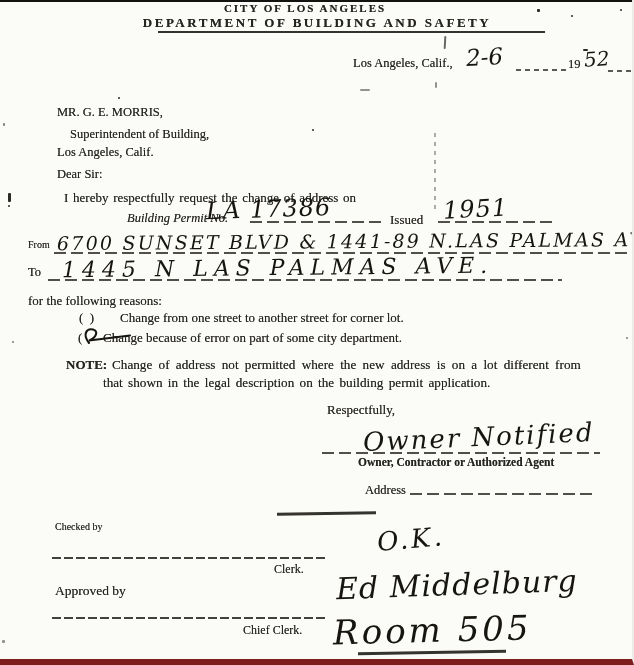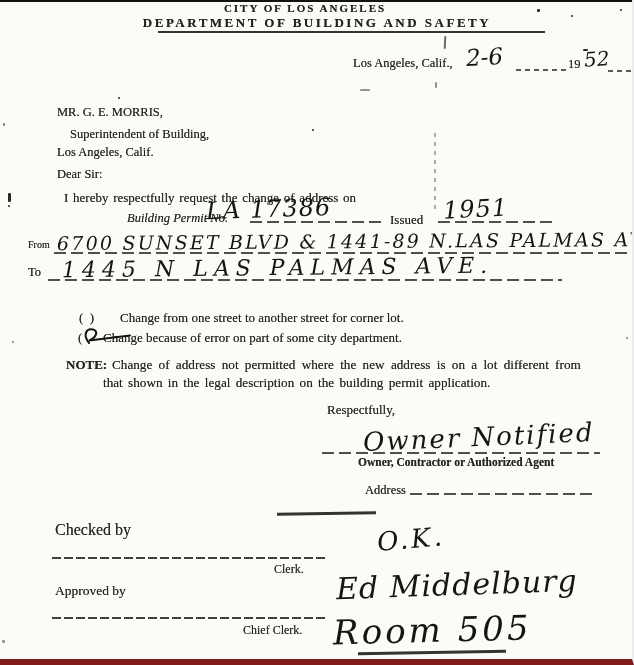--- a/index.html
+++ b/index.html
@@ -66,20 +66,21 @@
   <div class="hand" style="left:443px;top:197px;font-size:24px;letter-spacing:1px;transform:rotate(-3deg);">1951</div>
 
   <div class="print" style="left:28px;top:239px;font-size:10px;">From</div>
   <div class="dash-long" style="left:54px;top:252px;width:576px;"></div>
   <div class="hand" style="left:57px;top:232px;font-size:19px;letter-spacing:2.2px;transform:rotate(-0.4deg);">6700 SUNSET BLVD &amp; 1441-89 N.LAS PALMAS AVE,</div>
 
   <div class="print" style="left:28px;top:266px;font-size:12.5px;">To</div>
   <div class="dash-long" style="left:48px;top:279px;width:514px;"></div>
   <div class="hand" style="left:62px;top:257px;font-size:22px;letter-spacing:6px;transform:rotate(-0.6deg);">1445 N LAS PALMAS AVE.</div>
 
+  <div class="print" style="left:28px;top:294px;font-size:13px;">for the following reasons:</div>
 
   <div>
     <span class="print" style="left:79px;top:311px;font-size:13px;">(  )</span>
     <span class="print" style="left:104px;top:311px;font-size:13px;margin-left:16px;">Change from one street to another street for corner lot.</span>
   </div>
 
   <div>
     <span class="print" style="left:78px;top:331px;font-size:13px;">(</span>
     <span class="print" style="left:103px;top:331px;font-size:13px;">Change because of error on part of some city department.</span>
     <svg class="check-svg" style="left:80px;top:327px;" width="52" height="18" viewBox="0 0 52 18">
@@ -93,21 +94,21 @@
 
   <div class="print" style="left:327px;top:403px;font-size:13px;">Respectfully,</div>
   <div class="dash-long" style="left:322px;top:452px;width:278px;"></div>
   <div class="hand" style="left:363px;top:424px;font-size:26px;letter-spacing:2px;transform:rotate(-2.5deg);">Owner Notified</div>
   <div class="print bold" style="left:358px;top:456px;font-size:11.5px;">Owner, Contractor or Authorized Agent</div>
   <div class="print" style="left:365px;top:484px;font-size:12.5px;">Address</div>
   <div class="dash-long" style="left:410px;top:493px;width:186px;"></div>
 
   <div class="line-solid" style="left:277px;top:512px;width:99px;height:3px;transform:rotate(-1deg);"></div>
 
-  <div class="print" style="left:55px;top:521px;font-size:16px;">Checked by</div>
+  <div class="print" style="left:55px;top:521px;font-size:10px;">Checked by</div>
   <div class="dash-dense" style="left:52px;top:557px;width:274px;"></div>
   <div class="print" style="left:274px;top:563px;font-size:12px;">Clerk.</div>
 
   <div class="print" style="left:55px;top:584px;font-size:13.5px;">Approved by</div>
   <div class="dash-dense" style="left:52px;top:617px;width:274px;"></div>
   <div class="print" style="left:243px;top:624px;font-size:12px;">Chief Clerk.</div>
 
   <div class="hand" style="left:377px;top:526px;font-size:26px;letter-spacing:3px;transform:rotate(-5deg);">O.K.</div>
   <div class="hand" style="left:336px;top:570px;font-size:30px;letter-spacing:1px;transform:rotate(-2deg);">Ed Middelburg</div>
   <div class="hand" style="left:333px;top:613px;font-size:34px;letter-spacing:3px;transform:rotate(-1.5deg);">Room 505</div>

